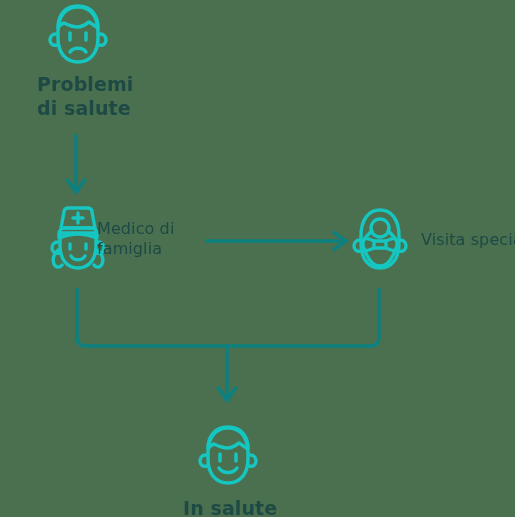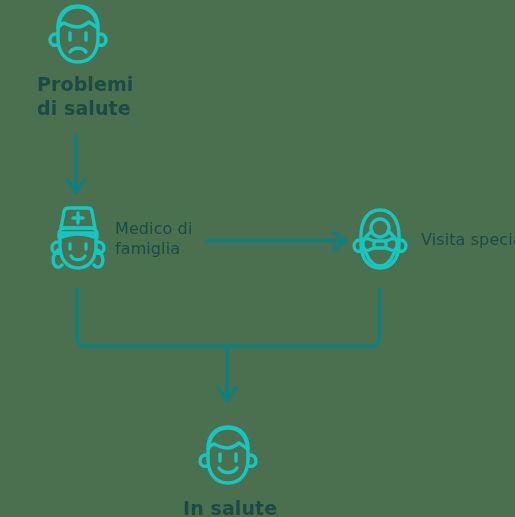--- a/index.html
+++ b/index.html
@@ -102,21 +102,21 @@
 
       <line x1="23" y1="38" x2="23" y2="43"></line>
       <line x1="39" y1="38" x2="39" y2="43"></line>
 
       <path d="M24 50 C27 55 35 55 38 50"></path>
 
       <path d="M11 44 C7 48 5 53 7 58 C9 62 13 62 15 59"></path>
       <path d="M51 44 C55 48 57 53 55 58 C53 62 49 62 47 59"></path>
     </svg>
   </div>
-  <div class="node-label lbl-reg" style="left:78px; top:219px;">Medico di
+  <div class="node-label lbl-reg" style="left:60px; top:219px;">Medico di
 famiglia</div>
 
   <div class="node-icon" style="left:313px; top:206px;">
     <svg width="60" height="68" viewBox="0 0 60 68" fill="none" stroke="#16c6c0" stroke-width="3.4" stroke-linecap="round" stroke-linejoin="round">
 
       <path d="M11 30 C11 13 19 4 30 4 C41 4 49 13 49 30 L49 38 C49 53 41 62 30 62 C19 62 11 53 11 38 Z"></path>
 
       <circle cx="30" cy="22" r="9"></circle>
 
       <path d="M12 36 C16 31 19 27 22 25"></path>

